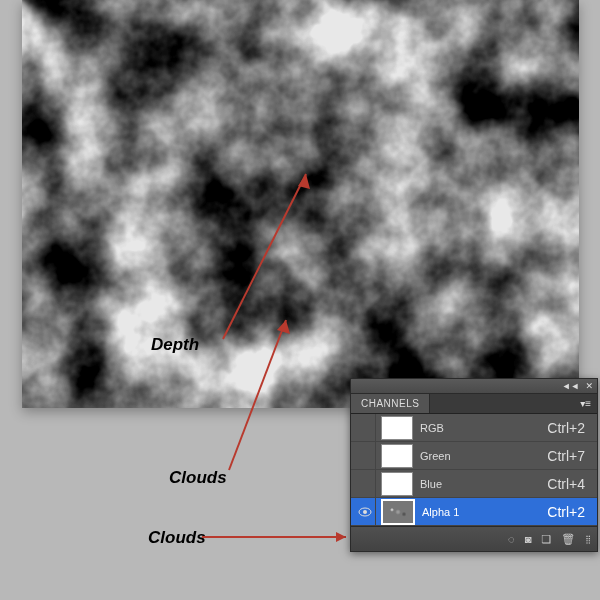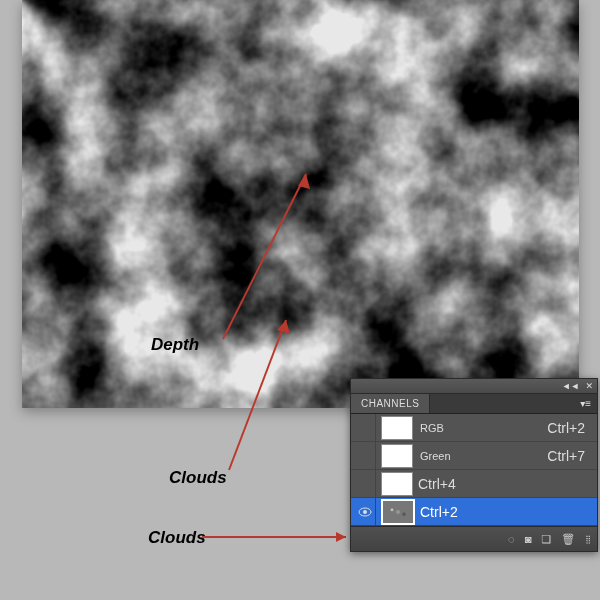--- a/index.html
+++ b/index.html
@@ -83,30 +83,32 @@
       </div>
       <div class="row">
         <div class="eye"></div>
         <div class="thumb "></div>
         <div class="ch-name">Green</div>
         <div class="shortcut">Ctrl+7</div>
       </div>
       <div class="row">
         <div class="eye"></div>
         <div class="thumb "></div>
+        <div class="ch-name">Blue</div>
         <div class="shortcut">Ctrl+4</div>
       </div>
       <div class="row sel">
         <div class="eye">
           <svg width="14" height="10">
             <ellipse cx="7" cy="5" rx="6" ry="4" fill="none" stroke="#ddd" stroke-width="1"></ellipse>
             <circle cx="7" cy="5" r="2" fill="#ddd"></circle>
           </svg>
         </div>
         <div class="thumb noise"></div>
+        <div class="ch-name">Alpha 1</div>
         <div class="shortcut">Ctrl+2</div>
       </div>
     </div>
   <div class="panel-foot">
     <span class="foot-spacer"></span>
     <span>◌</span>
     <span>◙</span>
     <span>❏</span>
     <span>🗑</span>
     <span style="font-size:8px">⣿</span>

